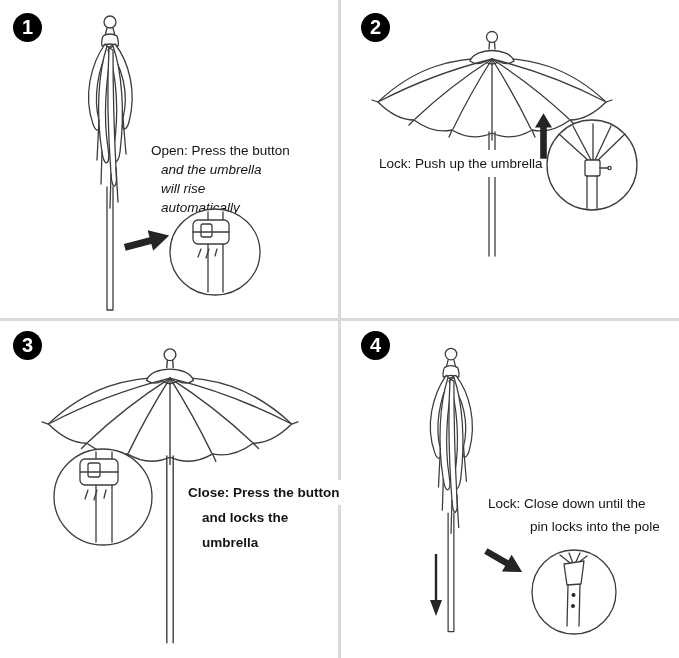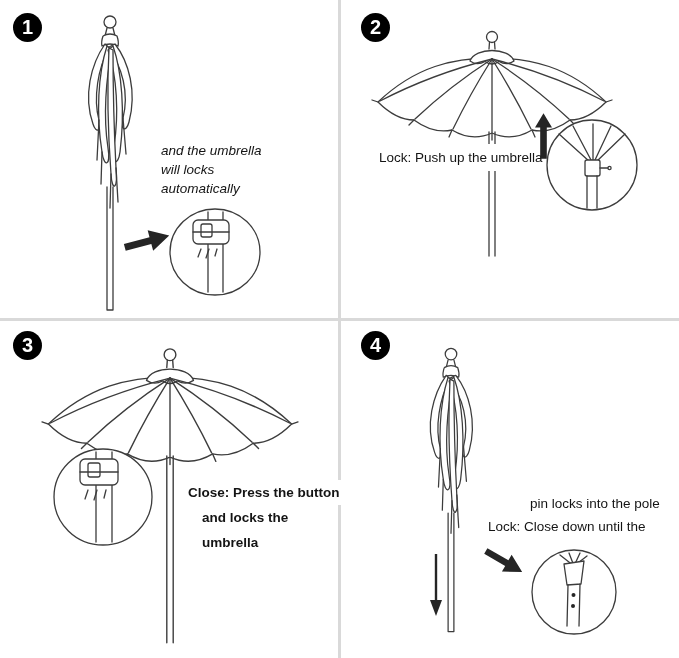--- a/index.html
+++ b/index.html
@@ -57,22 +57,23 @@
         <path d="M68,106 L71,142"></path>
         <path d="M61,156 L63,190"></path>
         <path d="M56,162 L55,196"></path>
       </g>
       <g class="ink">
         <path d="M52,175 L52,298 M58,175 L58,298 M52,298 L58,298"></path>
       </g>
     </svg>
 
     <div class="txt" style="left:149px;top:141px;line-height:19px;">
+      <div class="line">Open: Press the button</div>
       <div class="line ind10">and the umbrella</div>
-      <div class="line ind10">will locks</div>
+      <div class="line ind10">will rise</div>
       <div class="line ind10">automatically</div>
     </div>
 
     <svg class="abs" style="left:124px;top:228px;transform:rotate(-15deg);" width="46" height="27" viewBox="0 0 52 30">
       <polygon class="solid" points="0,11 30,11 30,3 52,15 30,27 30,19 0,19"></polygon>
     </svg>
 
     <svg class="abs" style="left:168px;top:206px;" width="94" height="92" viewBox="0 0 94 92">
       <ellipse class="inkf" cx="47" cy="46" rx="45" ry="43"></ellipse>
       <g class="ink">
@@ -107,21 +108,21 @@
         <path d="M120,31 Q180,46 232,73"></path>
       </g>
       <g class="ink">
         <path d="M6,74 L0,72 M42,92 L37,97 M80,102 L77,109 M120,105 L120,112 M160,102 L163,109 M198,92 L203,97 M234,74 L240,72"></path>
       </g>
       <g class="ink">
         <path d="M117,104 L117,228 M123,104 L123,228"></path>
       </g>
     </svg>
 
-    <div class="txt" style="left:377px;top:144px;line-height:27px;text-align:center;">
+    <div class="txt" style="left:377px;top:150px;line-height:27px;text-align:center;">
       <div class="line">Lock: Push up the umbrella</div>
     </div>
 
     <svg class="abs" style="left:535px;top:113px;" width="17" height="46" viewBox="0 0 18 48">
       <polygon class="solid" points="9,0 18,15 12.5,15 12.5,48 5.5,48 5.5,15 0,15"></polygon>
     </svg>
 
     <svg class="abs" style="left:545px;top:118px;" width="94" height="94" viewBox="0 0 94 94">
       <ellipse class="inkf" cx="47" cy="47" rx="45" ry="45"></ellipse>
       <g class="ink">
@@ -211,22 +212,22 @@
         <path d="M68,106 L71,142"></path>
         <path d="M61,156 L63,190"></path>
         <path d="M56,162 L55,196"></path>
       </g>
       <g class="ink">
         <path d="M52,175 L52,298 M58,175 L58,298 M52,298 L58,298"></path>
       </g>
     </svg>
 
     <div class="txt" style="left:486px;top:492px;line-height:23px;">
+      <div class="line">Lock: Close down until the</div>
       <div class="line ind42">pin locks into the pole</div>
-      <div class="line">Lock: Close down until the</div>
     </div>
 
     <svg class="abs" style="left:428px;top:552px;" width="16" height="66" viewBox="0 0 16 66">
       <path d="M8,2 L8,50" stroke="#252525" stroke-width="2.4" fill="none"></path>
       <polygon class="solid" points="2,48 14,48 8,64"></polygon>
     </svg>
 
     <svg class="abs" style="left:483px;top:549px;transform:rotate(30deg);" width="42" height="25" viewBox="0 0 52 30">
       <polygon class="solid" points="0,11 30,11 30,3 52,15 30,27 30,19 0,19"></polygon>
     </svg>

